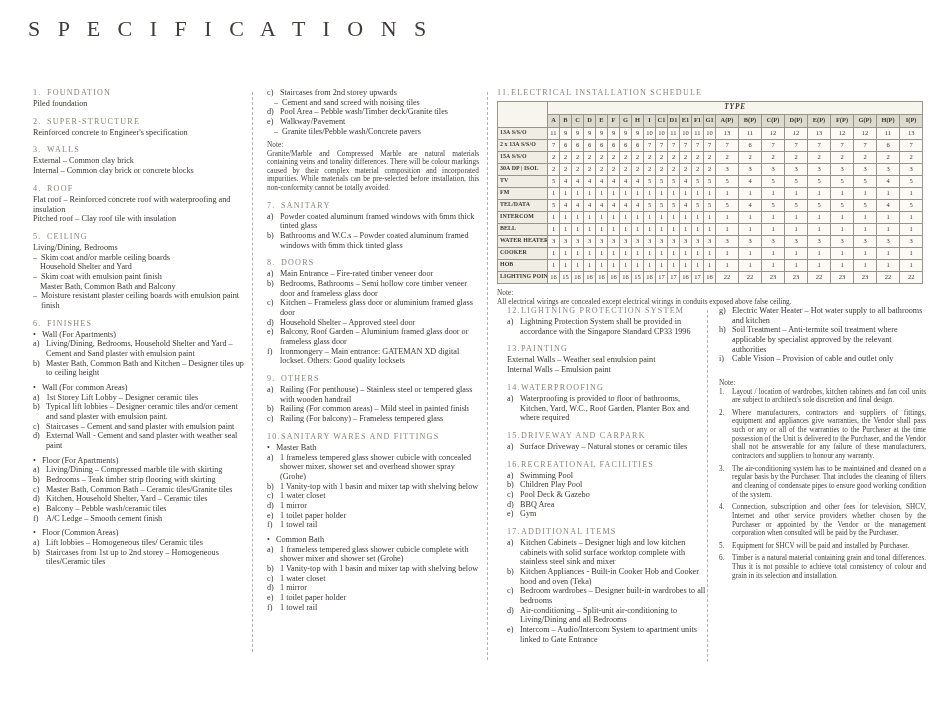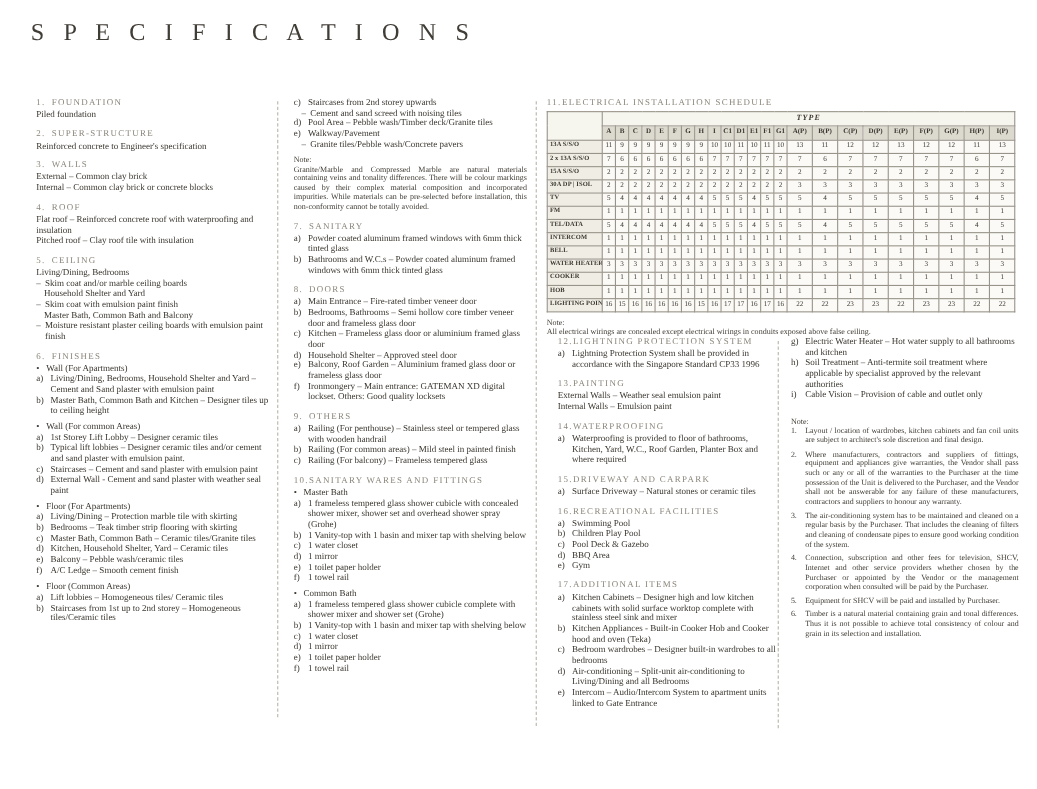--- a/index.html
+++ b/index.html
@@ -152,21 +152,21 @@
           <span class="lbl">d)</span>
           <span class="txt">External Wall - Cement and sand plaster with weather seal paint</span>
         </div>
         <div class="vgap"></div>
         <div class="li bullet">
           <span class="lbl">•</span>
           <span class="txt"><span class="bold">Floor</span> (For Apartments)</span>
         </div>
         <div class="li">
           <span class="lbl">a)</span>
-          <span class="txt">Living/Dining – Protection marble tile with skirting</span>
+          <span class="txt">Living/Dining – Compressed marble tile with skirting</span>
         </div>
         <div class="li">
           <span class="lbl">b)</span>
           <span class="txt">Bedrooms – Teak timber strip flooring with skirting</span>
         </div>
         <div class="li">
           <span class="lbl">c)</span>
           <span class="txt">Master Bath, Common Bath – Ceramic tiles/Granite tiles</span>
         </div>
         <div class="li">

